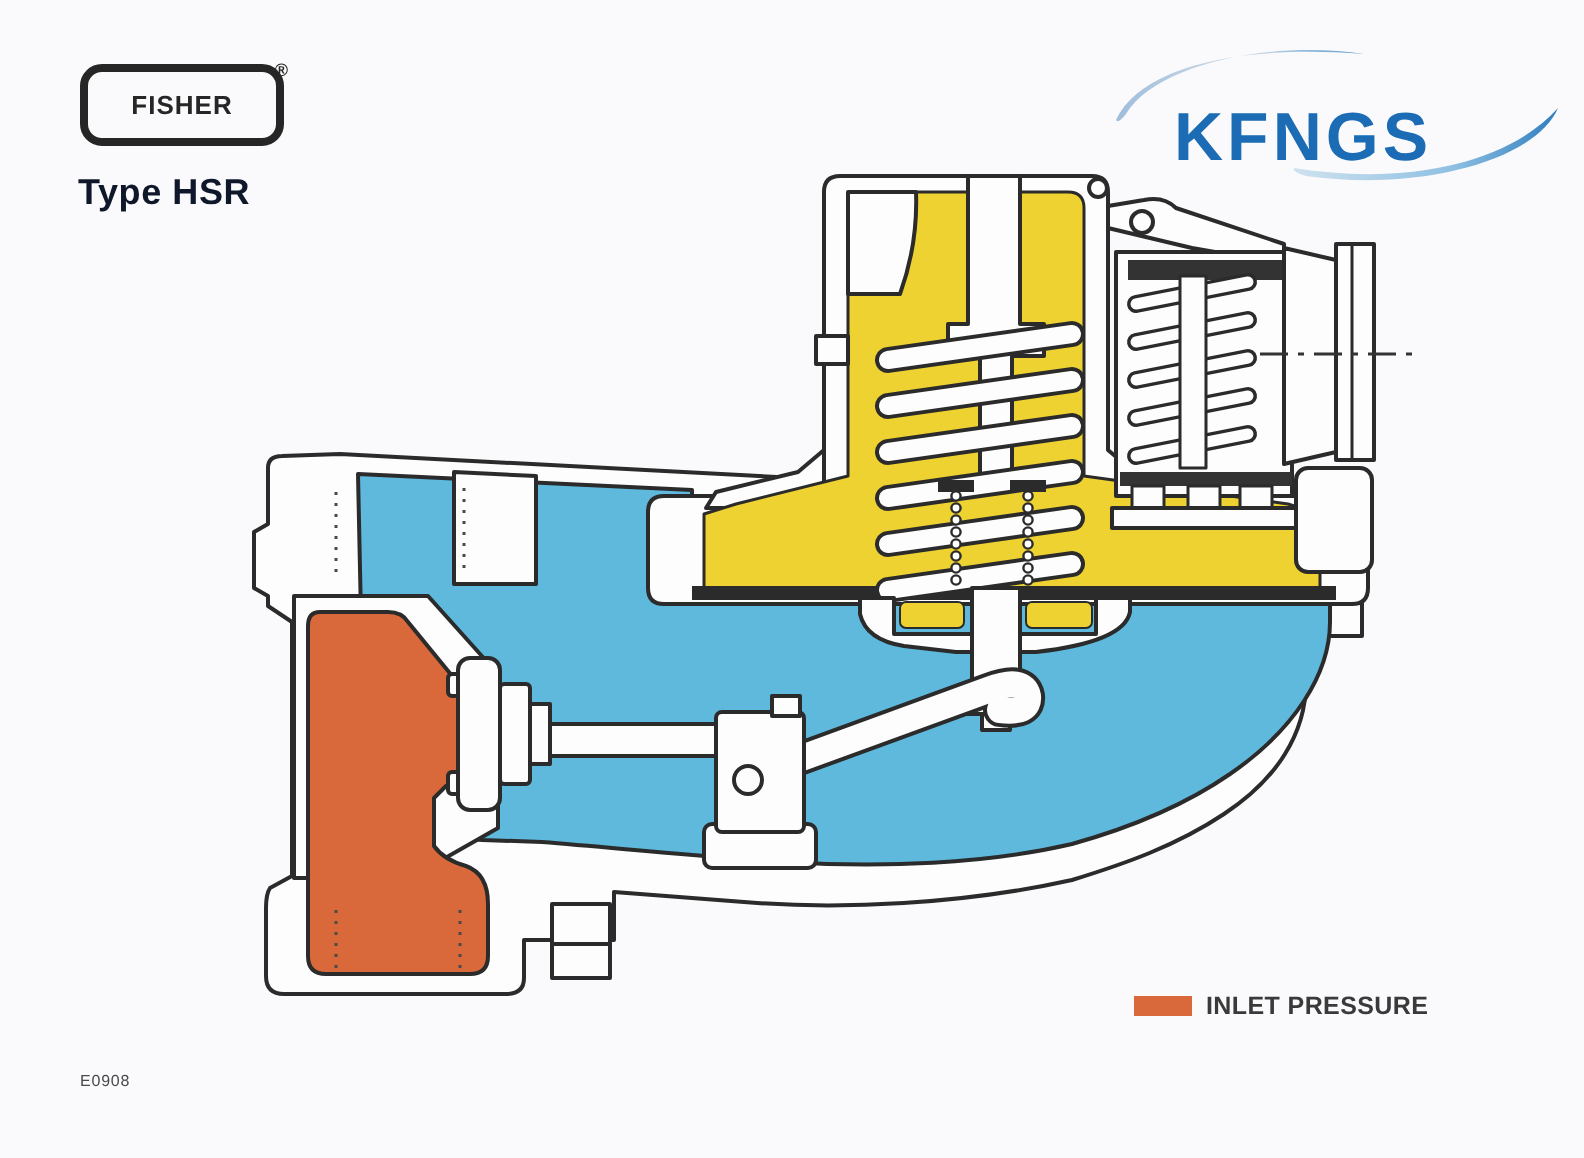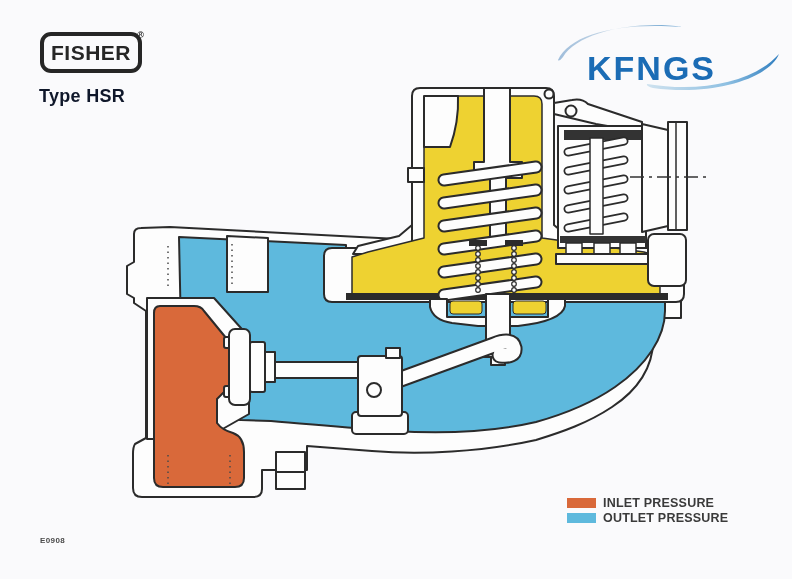--- a/index.html
+++ b/index.html
@@ -6,27 +6,27 @@
   .canvas{
     position:relative;width:792px;height:579px;background:#fafafc;overflow:hidden;
     font-family:"Liberation Sans",sans-serif;
   }
   
   .fisher-wrap{position:absolute;left:40px;top:32px;}
   .fisher-box{
     width:94px;height:33px;border:4px solid #262626;border-radius:11px;
     display:flex;align-items:center;justify-content:center;position:relative;background:transparent;
   }
-  .fisher-text{font-weight:bold;font-size:21px;letter-spacing:.5px;color:#262626;}
+  .fisher-text{font-weight:bold;font-size:13px;letter-spacing:.5px;color:#262626;}
   .fisher-reg{position:absolute;top:-6px;right:-6px;font-size:9px;font-weight:bold;color:#262626;}
   .model-label{position:absolute;left:39px;top:86px;font-size:18px;font-weight:bold;color:#0f172a;letter-spacing:.3px;}
   
   .kfngs{position:absolute;left:552px;top:18px;width:235px;height:80px;}
   
-  .fig-code{position:absolute;left:40px;top:536px;font-size:8px;font-weight:bold;color:#4a4a4a;letter-spacing:.4px;}
+  .fig-code{position:absolute;left:40px;top:536px;font-size:8px;font-weight:normal;color:#4a4a4a;letter-spacing:.4px;}
   
   .legend{position:absolute;left:567px;top:497px;}
   .legend-row{display:flex;align-items:center;margin-bottom:4px;height:11px;}
   .swatch{width:29px;height:10px;margin-right:7px;flex:none;}
   .legend-row:nth-child(3) .swatch{height:8px;border:1px solid #4a4a4a;}
   .legend-label{font-size:12.5px;font-weight:bold;color:#3a3a3a;letter-spacing:.2px;white-space:nowrap;text-align:center;}
   
   .diagram{position:absolute;left:0;top:0;width:792px;height:579px;}
 </style>
 </head>
@@ -179,21 +179,17 @@
     <path fill="url(#swoosh-top)" d="M6,42 C18,16 66,4 130,9 C84,2 26,14 11,39 Q7,44 6,42 Z"></path>
     <path fill="url(#swoosh-bot)" d="M95,66 C150,75 202,64 227,36 C216,62 158,78 101,70 Q94,68 95,66 Z"></path>
     <text x="35" y="62" font-family="Liberation Sans, sans-serif" font-size="34" font-weight="bold" letter-spacing="2" fill="var(--logo_blue)">KFNGS</text>
   </svg>
 
   <div class="legend">
     <div class="legend-row">
       <span class="swatch" style="background: rgb(217, 105, 58);"></span>
       <span class="legend-label">INLET PRESSURE</span>
     </div>
-    <div class="legend-row">
-      <span class="swatch" style="background: rgb(94, 185, 221);"></span>
-      <span class="legend-label">OUTLET PRESSURE</span>
-    </div>
   </div>
 
   <div class="fig-code">E0908</div>
 
 </div>
 
 </body></html>

